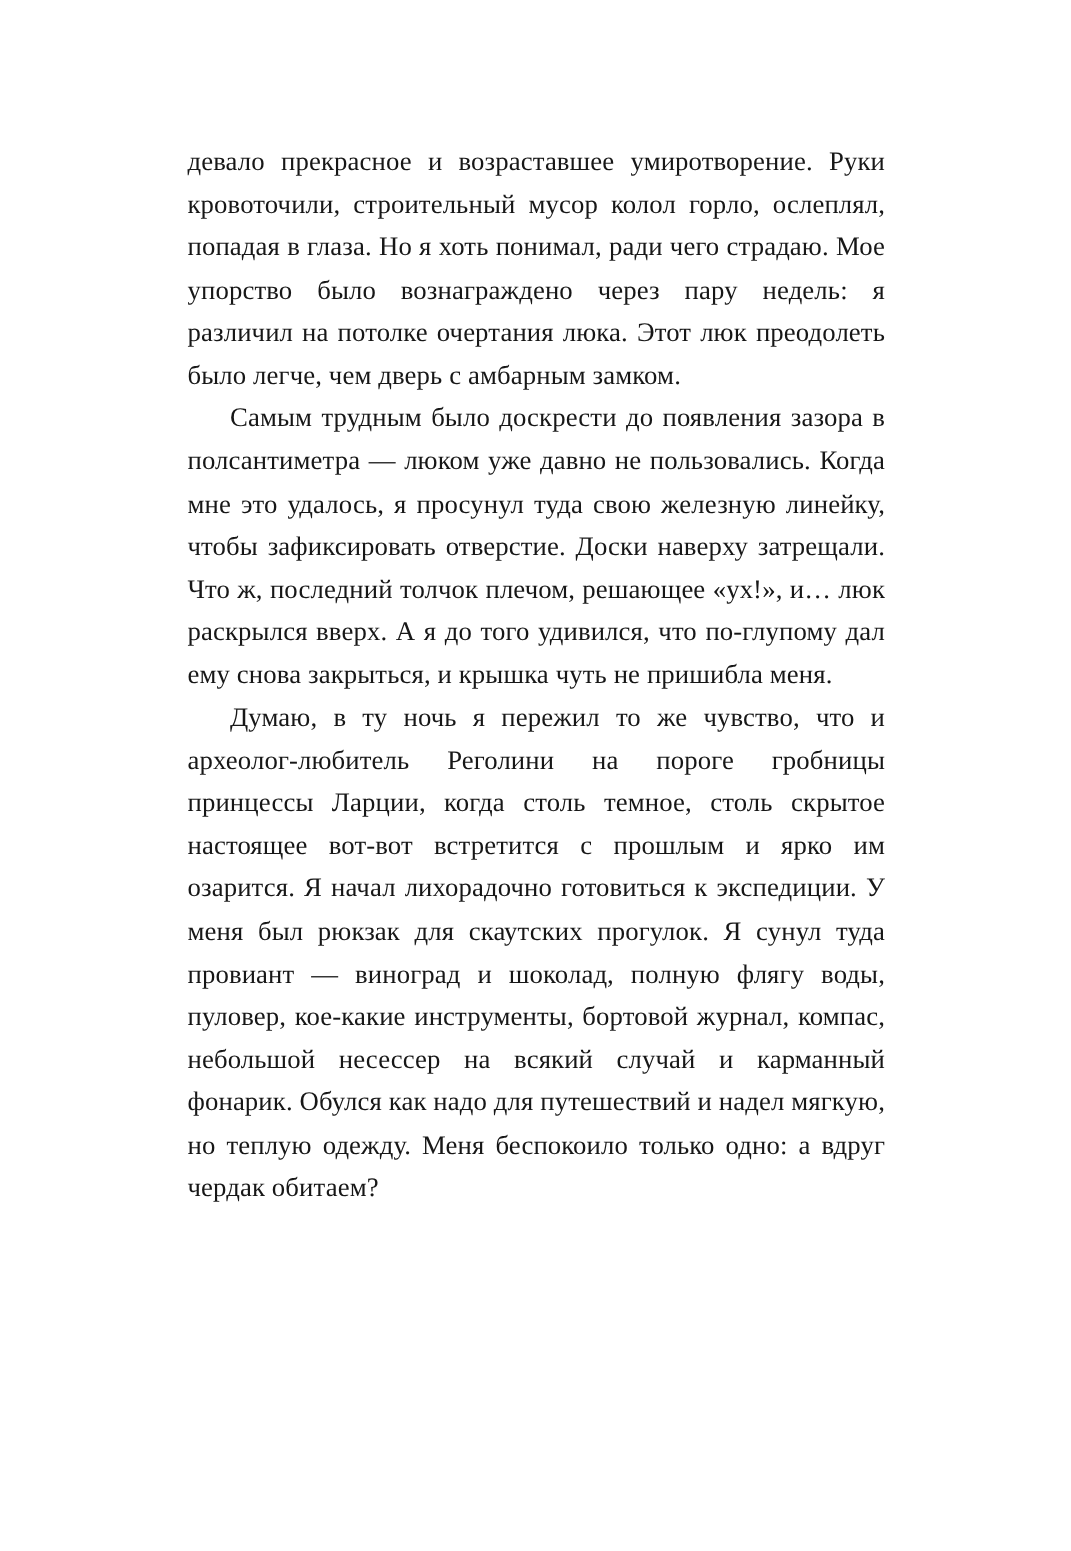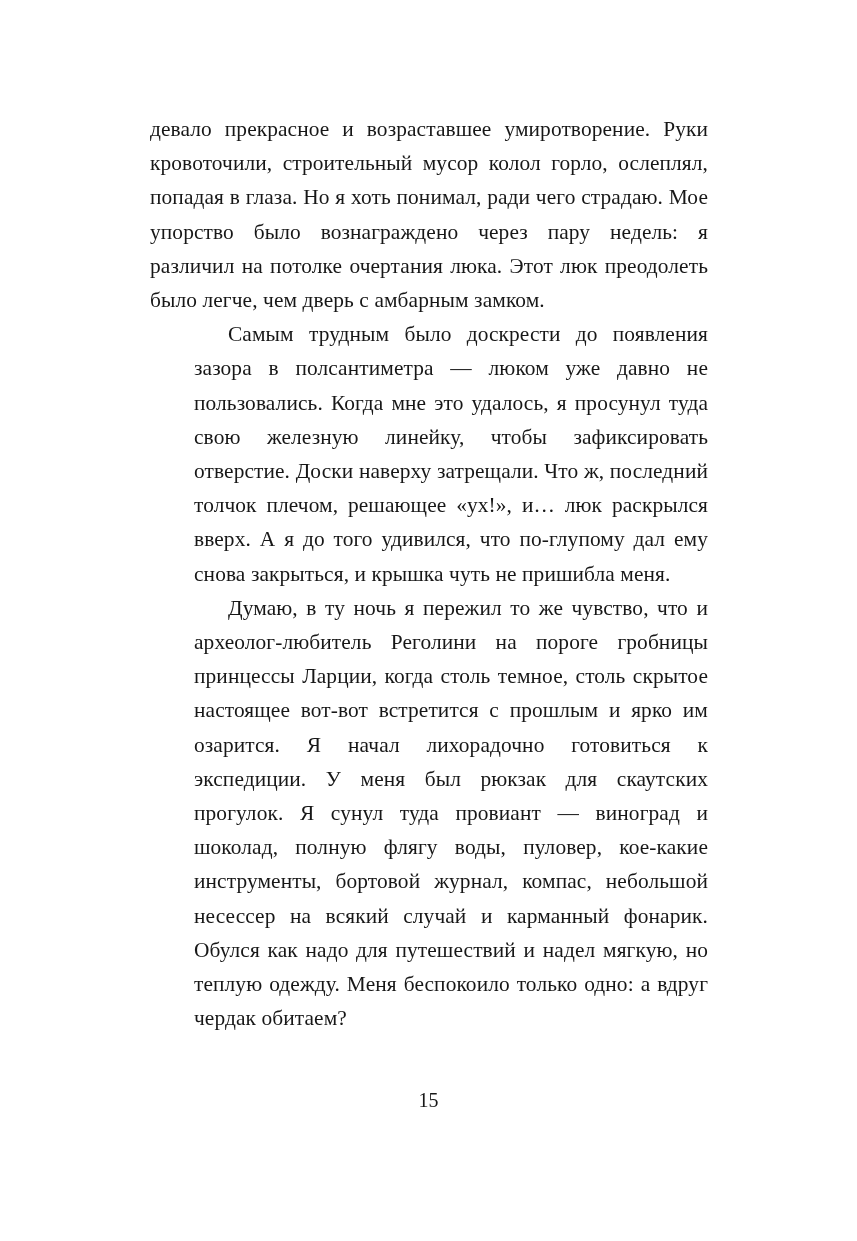--- a/index.html
+++ b/index.html
@@ -33,21 +33,20 @@
     font-size: 21.4px;
     line-height: 34.2px;
     text-align: justify;
     text-justify: inter-word;
     hyphens: manual;
     color: #171717;
     letter-spacing: 0.1px;
   }
   p.para.indent {
     text-indent: 34px;
-    margin-left: 44px;
   }
   .page-number {
     position: absolute;
     left: 0;
     top: 1088px;
     width: 857px;
     text-align: center;
     font-size: 20px;
     line-height: 24px;
     color: #171717;
@@ -56,14 +55,13 @@
 </style>
 </head>
 <body>
 
 <div class="page">
   <div class="text-block">
     <p class="para">девало прекрасное и возраставшее умиротворение. Руки кровоточили, строительный мусор колол горло, ослеплял, попадая в глаза. Но я хоть понимал, ради чего страдаю. Мое упорство было вознаграждено через пару недель: я различил на потолке очертания люка. Этот люк преодолеть было легче, чем дверь с амбарным замком.</p>
     <p class="para indent">Самым трудным было доскрести до появления зазора в полсантиметра — люком уже давно не пользовались. Когда мне это удалось, я просунул туда свою железную линейку, чтобы зафиксировать отверстие. Доски наверху затрещали. Что ж, последний толчок плечом, решающее «ух!», и… люк раскрылся вверх. А я до того удивился, что по-глупому дал ему снова закрыться, и крышка чуть не пришибла меня.</p>
     <p class="para indent">Думаю, в ту ночь я пережил то же чувство, что и археолог-любитель Реголини на пороге гробницы принцессы Ларции, когда столь темное, столь скрытое настоящее вот-вот встретится с прошлым и ярко им озарится. Я начал лихорадочно готовиться к экспедиции. У меня был рюкзак для скаутских прогулок. Я сунул туда провиант — виноград и шоколад, полную флягу воды, пуловер, кое-какие инструменты, бортовой журнал, компас, небольшой несессер на всякий случай и карманный фонарик. Обулся как надо для путешествий и надел мягкую, но теплую одежду. Меня беспокоило только одно: а вдруг чердак обитаем?</p>
   </div>
-  <div class="page-number">15</div>
 </div>
 
 </body></html>

